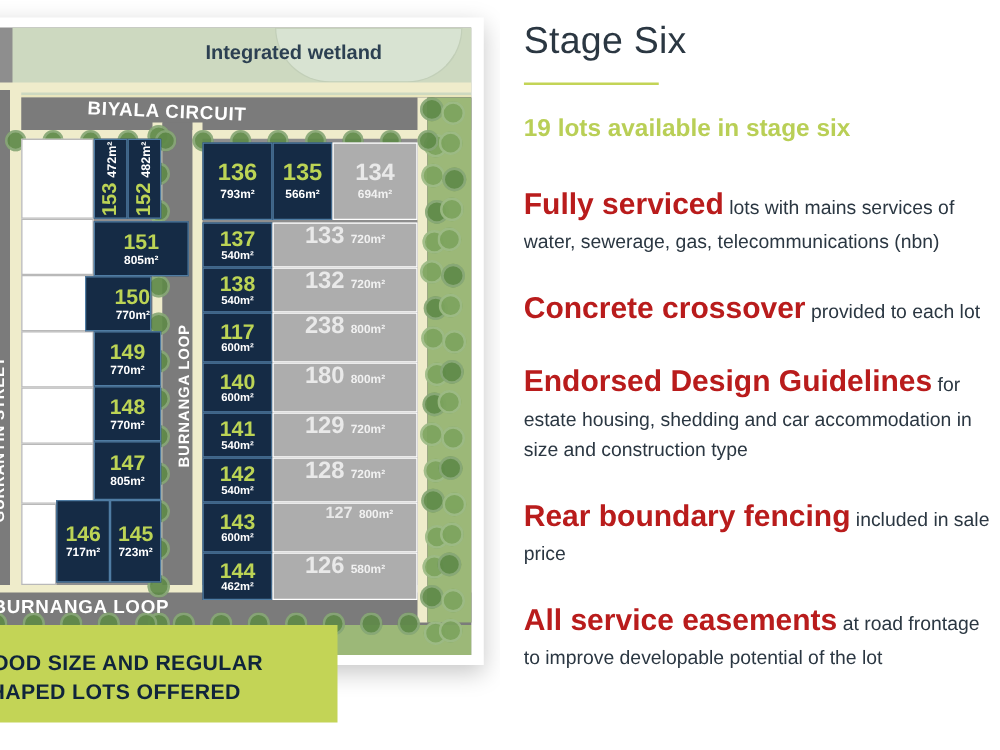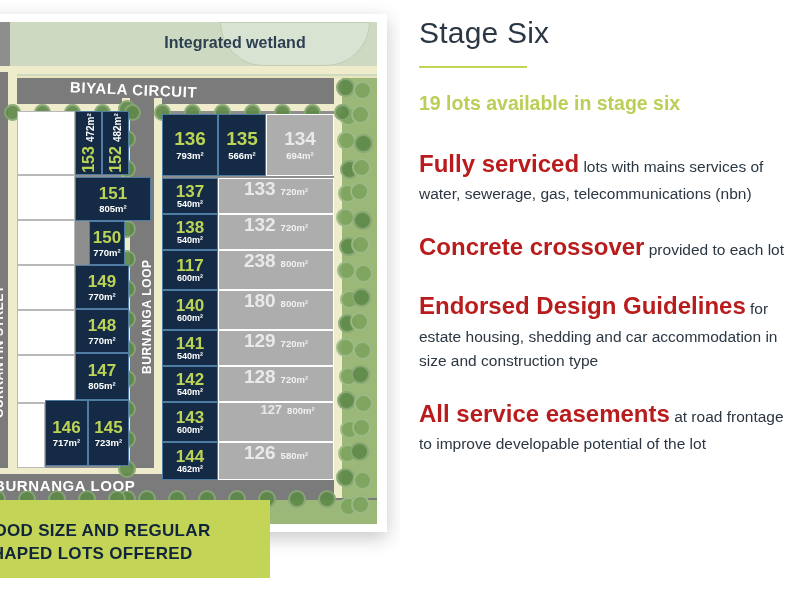--- a/index.html
+++ b/index.html
@@ -256,21 +256,21 @@
         <div class="inner">
           <span class="num" style="font-size:16px;">152</span>
           <span class="area" style="font-size:10px;">482m²</span>
         </div>
       </div>
 
       <div class="lot avail" style="left:105px;top:155px;width:76px;height:44px;">
         <span class="num" style="font-size:17px;">151</span>
         <span class="area" style="font-size:9.5px;margin-top:2px;">805m²</span>
       </div>
-      <div class="lot avail" style="left:119px;top:199px;width:36px;height:44px;">
+      <div class="lot avail" style="left:98px;top:199px;width:53px;height:44px;align-items:flex-end;">
         <span class="num" style="font-size:17px;">150</span>
         <span class="area" style="font-size:9.5px;margin-top:2px;">770m²</span>
       </div>
       <div class="lot avail" style="left:105px;top:243px;width:54px;height:44px;">
         <span class="num" style="font-size:17px;">149</span>
         <span class="area" style="font-size:9.5px;margin-top:2px;">770m²</span>
       </div>
       <div class="lot avail" style="left:105px;top:287px;width:54px;height:44px;">
         <span class="num" style="font-size:17px;">148</span>
         <span class="area" style="font-size:9.5px;margin-top:2px;">770m²</span>
@@ -390,15 +390,18 @@
   <p class="feat">
     <span class="hl">Fully serviced</span><span> lots with mains services of water, sewerage, gas, telecommunications (nbn)</span>
   </p>
   <p class="feat">
     <span class="hl">Concrete crossover</span><span> provided to each lot</span>
   </p>
   <p class="feat">
     <span class="hl">Endorsed Design Guidelines</span><span> for estate housing, shedding and car accommodation in size and construction type</span>
   </p>
   <p class="feat">
+    <span class="hl">Rear boundary fencing</span><span> included in sale price</span>
+  </p>
+  <p class="feat">
     <span class="hl">All service easements</span><span> at road frontage to improve developable potential of the lot</span>
   </p>
 </div>
 
 </body></html>

